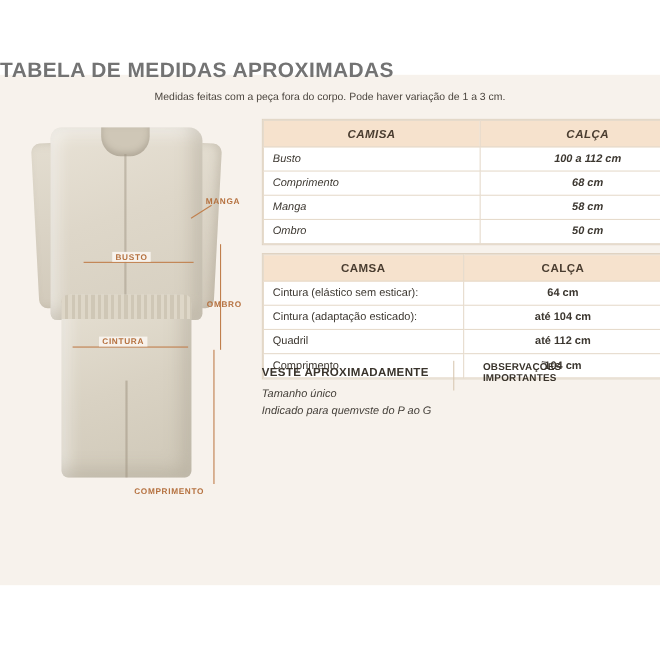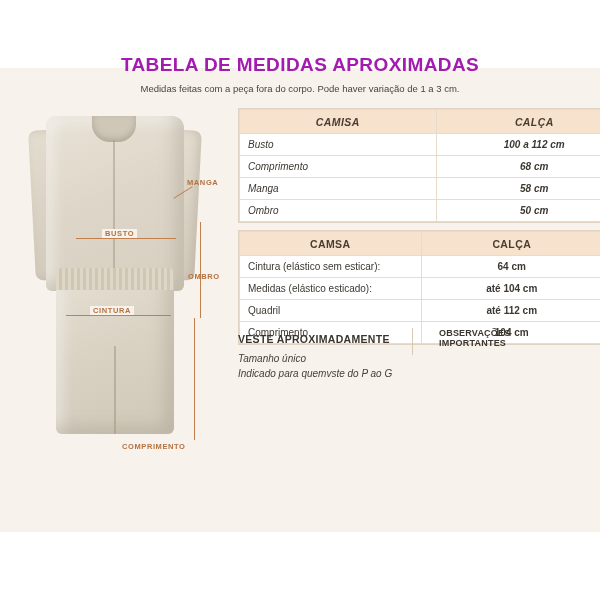--- a/index.html
+++ b/index.html
@@ -25,25 +25,25 @@
     top: 68px;
     width: 600px;
     height: 464px;
     background: #f7f2ec;
   }
   .title {
     position: absolute;
     left: 0;
     top: 54px;
     width: 600px;
-    text-align: center;
+    text-align: left;
     font-size: 19px;
     font-weight: bold;
     letter-spacing: 0.4px;
-    color: #a21caf;
+    color: #737373;
   }
   .subtitle {
     position: absolute;
     left: 0;
     top: 83px;
     width: 600px;
     text-align: center;
     font-size: 9.5px;
     color: #4a443d;
   }
@@ -311,21 +311,21 @@
           <th>CAMSA</th>
           <th>CALÇA</th>
         </tr>
       </thead>
       <tbody>
         <tr>
           <td class="label">Cintura (elástico sem esticar):</td>
           <td class="value">64 cm</td>
         </tr>
         <tr>
-          <td class="label">Medidas (elástico esticado):</td>
+          <td class="label">Cintura (adaptação esticado):</td>
           <td class="value">até 104 cm</td>
         </tr>
         <tr>
           <td class="label">Quadril</td>
           <td class="value">até 112 cm</td>
         </tr>
         <tr>
           <td class="label">Comprimento</td>
           <td class="value">104 cm</td>
         </tr>

